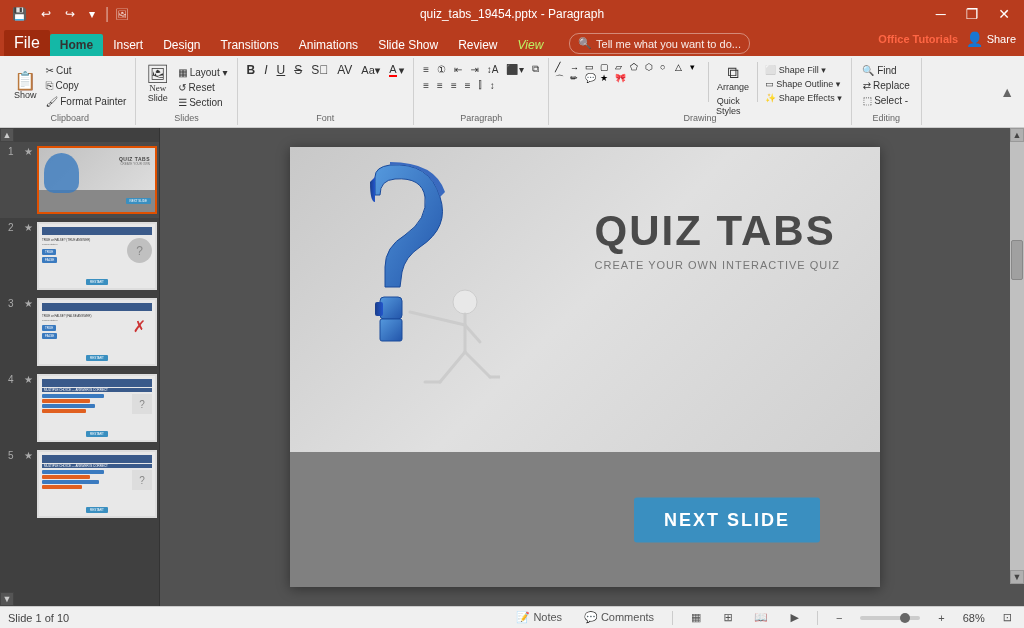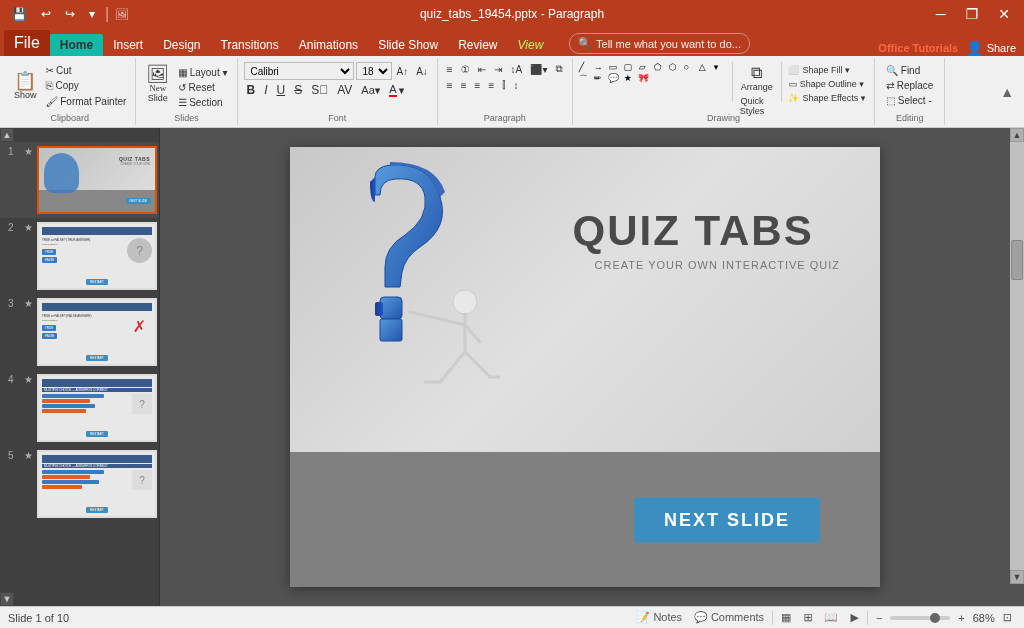--- a/index.html
+++ b/index.html
@@ -41,29 +41,29 @@
     .slide-star { color: #aaa; font-size: 10px; }
     .slide-thumb { width: 120px; height: 68px; background: #ddd; border: 2px solid transparent; flex-shrink: 0; overflow: hidden; position: relative; }
     .slide-item.active .slide-thumb { border-color: #e05000; }
 
     
     .canvas-area { flex: 1; background: #525252; display: flex; flex-direction: column; align-items: center; justify-content: center; position: relative; overflow: hidden; }
     .slide-canvas { width: 590px; height: 440px; background: #d8d8d8; position: relative; overflow: hidden; box-shadow: 0 2px 12px rgba(0,0,0,0.4); }
     .slide-canvas-top { width: 590px; height: 305px; background: linear-gradient(135deg, #c8c8c8 0%, #e0e0e0 50%, #d0d0d0 100%); position: relative; overflow: hidden; }
     .quiz-title { position: absolute; right: 40px; top: 60px; text-align: left; }
     .quiz-title h1 { font-size: 42px; font-weight: bold; color: #4a4a4a; letter-spacing: 2px; }
-    .quiz-title p { font-size: 11px; color: #666; letter-spacing: 1px; margin-top: 4px; margin-left: 22px; }
+    .quiz-title p { font-size: 11px; color: #666; letter-spacing: 1px; margin-top: 4px; }
     .slide-canvas-bottom { width: 590px; height: 135px; background: #808080; position: relative; display: flex; align-items: center; justify-content: center; }
     .next-slide-btn { background: #3a8fc0; color: white; border: none; padding: 12px 30px; font-size: 18px; font-weight: bold; letter-spacing: 2px; cursor: pointer; border-radius: 3px; position: absolute; right: 60px; top: 50%; transform: translateY(-50%); }
     .scroll-arrow { width: 14px; height: 14px; background: #b0b0b0; border: 1px solid #999; display: flex; align-items: center; justify-content: center; cursor: pointer; font-size: 9px; color: #444; }
     .scroll-thumb { width: 12px; height: 40px; background: #a0a0a0; border: 1px solid #888; margin: 2px auto; border-radius: 2px; cursor: pointer; }
 
     
     .status-bar { height: 22px; background: #f0f0f0; border-top: 1px solid #ccc; display: flex; align-items: center; padding: 0 8px; gap: 16px; font-size: 11px; color: #444; }
-    .status-right { margin-left: auto; display: flex; align-items: center; gap: 4px; }
+    .status-right { margin-left: auto; display: flex; align-items: center; gap: 14px; }
     .status-btn { background: none; border: none; cursor: pointer; font-size: 11px; color: #555; padding: 1px 4px; }
     .zoom-slider { width: 60px; height: 4px; background: #ccc; border-radius: 2px; position: relative; cursor: pointer; }
     .zoom-thumb { width: 10px; height: 10px; background: #666; border-radius: 50%; position: absolute; top: -3px; right: 10px; cursor: pointer; }
 
     
     .q-mark-svg { width: 180px; height: 240px; }
 
     
     .h-divider { width: 1px; height: 40px; background: #ccc; margin: 0 2px; }
   </style>
@@ -96,21 +96,21 @@
     <button class="ribbon-tab" style="background:none; color:white; font-size:12px; border:none; padding:4px 10px; cursor:pointer;">Transitions</button>
     <button class="ribbon-tab" style="background:none; color:white; font-size:12px; border:none; padding:4px 10px; cursor:pointer;">Animations</button>
     <button class="ribbon-tab" style="background:none; color:white; font-size:12px; border:none; padding:4px 10px; cursor:pointer;">Slide Show</button>
     <button class="ribbon-tab" style="background:none; color:white; font-size:12px; border:none; padding:4px 10px; cursor:pointer;">Review</button>
     <button class="ribbon-tab" style="background:none; color:#bef264; font-size:12px; border:none; padding:4px 10px; cursor:pointer;font-style:italic;">View</button>
   </div>
   <div style="margin-left:16px; display:flex; align-items:center; gap:4px; color:rgba(255,255,255,0.9); font-size:11px; padding:3px 8px; border:1px solid rgba(255,255,255,0.4); border-radius:10px; cursor:pointer; margin-bottom:2px;">
     <span>🔍</span>
     <span>Tell me what you want to do...</span>
   </div>
-  <div style="margin-left:auto; display:flex; align-items:center; gap:8px; padding-right:8px; padding-bottom:0;">
+  <div style="margin-left:auto; display:flex; align-items:center; gap:8px; padding-right:8px; padding-bottom:9px;">
     <button style="background:none; border:none; cursor:pointer; color:#ff6644; font-size:11px; font-weight:bold;">Office Tutorials</button>
     <button style="background:none; border:none; cursor:pointer; color:white; font-size:11px; display:flex; align-items:center; gap:3px;">
       <span style="font-size:14px;">👤</span>
       <span>Share</span>
     </button>
   </div>
 </div>
 
 <div class="ribbon">
 
@@ -143,26 +143,20 @@
             <span>☰</span> 
             <span>Section</span>
           </button>
       </div>
     </div>
     <span class="ribbon-group-label">Slides</span>
   </div>
 
   <div class="ribbon-group" style="min-width:160px;">
     <div style="display:flex; flex-direction:column; gap:2px; width:100%; padding-top:2px;">
-      <div class="font-row">
-        <select class="font-select"><option>Calibri</option></select>
-        <select class="font-size-select"><option>18</option></select>
-        <button class="ribbon-btn-sm">A↑</button>
-        <button class="ribbon-btn-sm">A↓</button>
-      </div>
       <div class="font-row" style="gap:3px;">
         <button class="ribbon-btn-sm" style="font-weight:bold; font-size:12px;">B</button>
         <button class="ribbon-btn-sm" style="font-style:italic; font-size:12px;">I</button>
         <button class="ribbon-btn-sm" style="text-decoration:underline; font-size:12px;">U</button>
         <button class="ribbon-btn-sm" style="text-decoration:line-through; font-size:12px;">S</button>
         <button class="ribbon-btn-sm" style="font-size:12px;">S⃞</button>
         <button class="ribbon-btn-sm" style="font-size:12px;">AV</button>
         <button class="ribbon-btn-sm" style="font-size:11px;">Aa▾</button>
         <button class="ribbon-btn-sm" style="font-size:11px;"><span style="border-bottom:2px solid red;">A</span>▾</button>
       </div>

